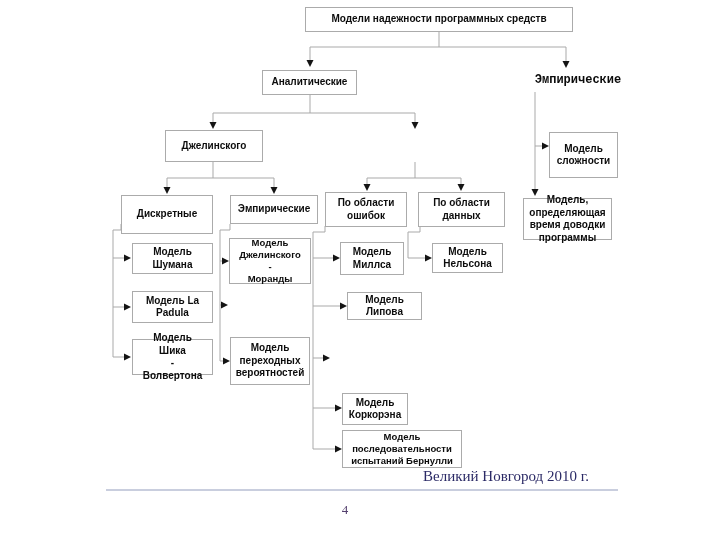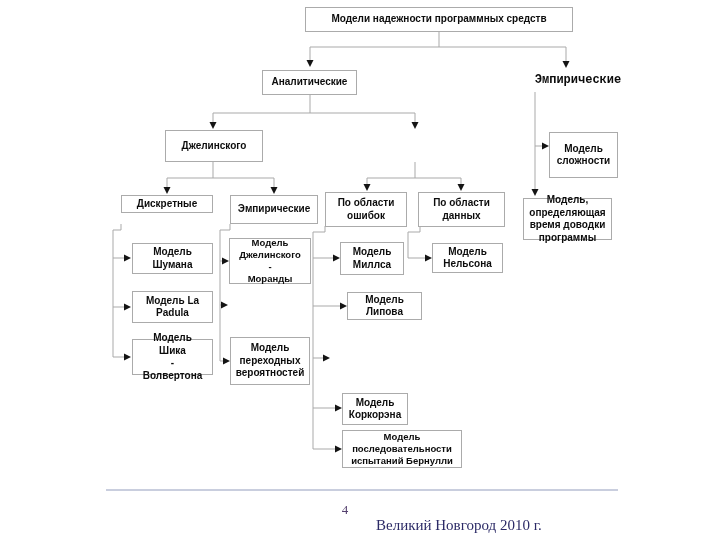--- a/index.html
+++ b/index.html
@@ -7,21 +7,21 @@
          font-family:"Liberation Sans",sans-serif;}
   #connectors{position:absolute;left:0;top:0;width:720px;height:540px;}
   .node{position:absolute;box-sizing:border-box;border:1px solid #ababab;background:#ffffff;
         display:flex;align-items:center;justify-content:center;text-align:center;
         font:bold 10px/1.25 "Liberation Sans",sans-serif;color:#0c0c0c;
         white-space:pre-line;padding:7px;z-index:2;}
   .node-plain{border:none;background:transparent;font-size:12px;font-family:Liberation Mono, monospace;}
   .fs9{font-size:9.5px;}
   #footer-divider{position:absolute;left:106px;top:489px;width:512px;height:2px;
         background:#c9cede;z-index:1;}
-  #footer-text{position:absolute;right:84px;top:517px;width:260px;text-align:left;
+  #footer-text{position:absolute;right:84px;top:468px;width:260px;text-align:center;
         font:15px "Liberation Serif",serif;color:#2b2a66;z-index:2;}
   #page-number{position:absolute;left:330px;top:502px;width:30px;text-align:center;
         font:13px "Liberation Serif",serif;color:#54406e;z-index:2;}
 </style>
 </head>
 <body>
 
 <div id="slide">
 
   <svg id="connectors" viewBox="0 0 720 540" width="720" height="540">
@@ -66,21 +66,21 @@
     </g>
   </svg>
 
   <div class="node" style="left:305px;top:7px;width:268px;height:25px">Модели надежности программных средств</div>
 
   <div class="node" style="left:262px;top:70px;width:95px;height:25px">Аналитические</div>
   <div class="node node-plain" style="left:520px;top:71px;width:116px;height:18px">Эмпирические</div>
 
   <div class="node" style="left:165px;top:130px;width:98px;height:32px">Джелинского</div>
 
-  <div class="node" style="left:121px;top:195px;width:92px;height:18px">Дискретные</div>
+  <div class="node" style="left:121px;top:195px;width:92px;height:39px">Дискретные</div>
   <div class="node" style="left:230px;top:195px;width:88px;height:29px">Эмпирические</div>
   <div class="node" style="left:325px;top:192px;width:82px;height:35px">По области
 ошибок</div>
   <div class="node" style="left:418px;top:192px;width:87px;height:35px">По области
 данных</div>
 
   <div class="node" style="left:132px;top:243px;width:81px;height:31px">Модель
 Шумана</div>
   <div class="node" style="left:132px;top:339px;width:81px;height:36px">Модель Шика
 - Волвертона</div>

